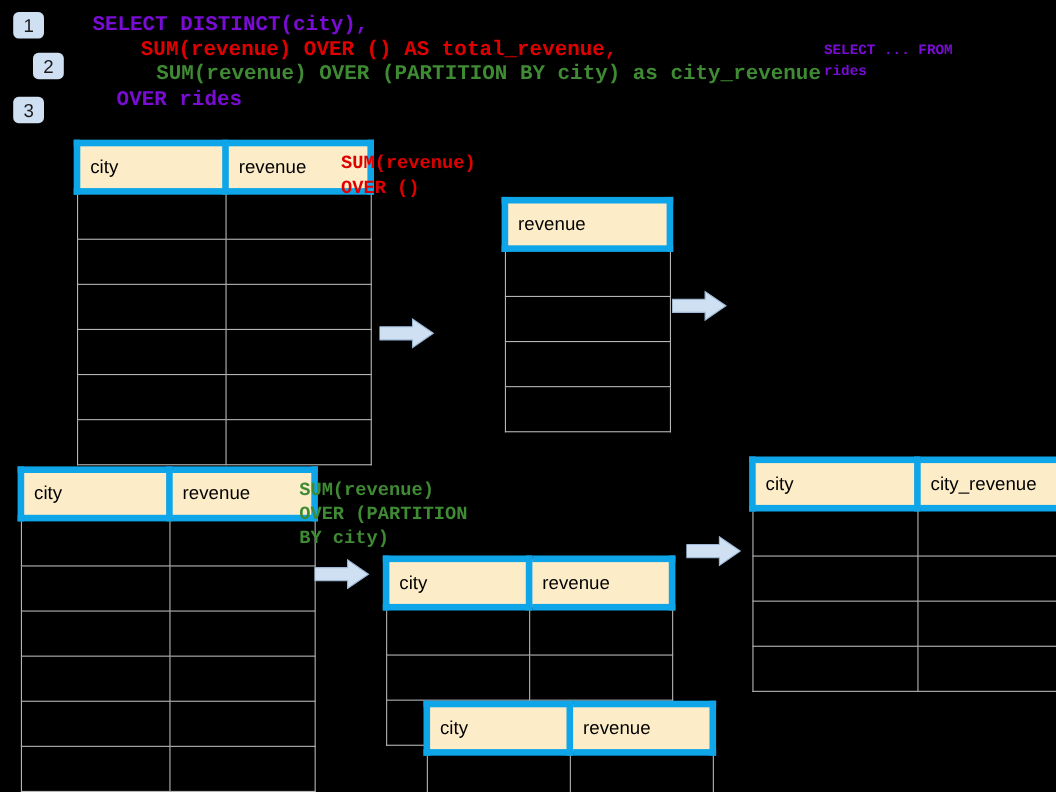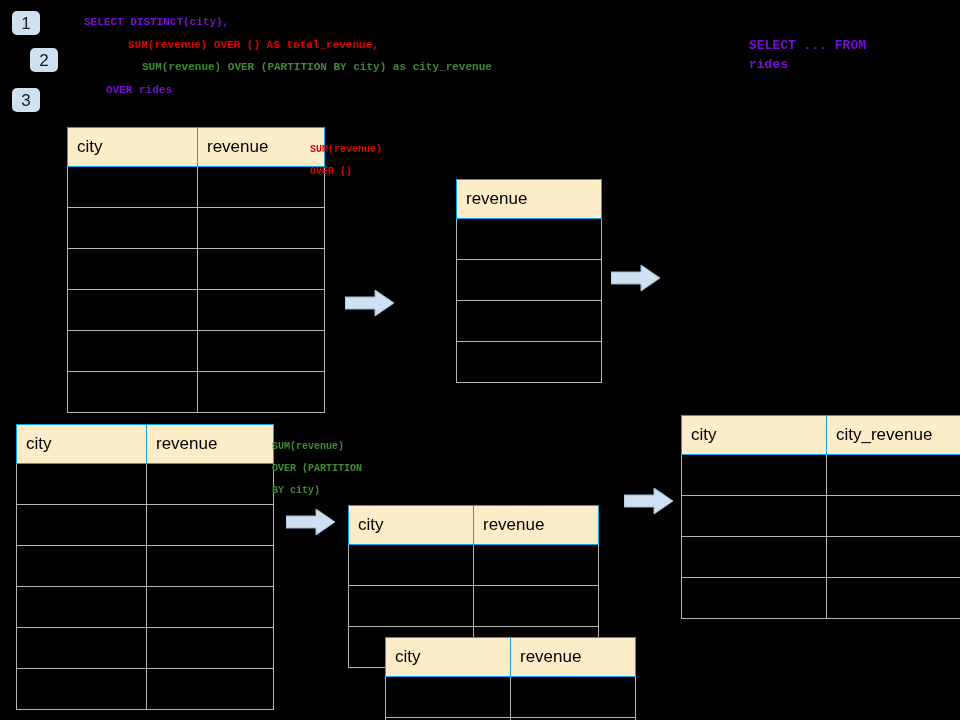--- a/index.html
+++ b/index.html
@@ -14,47 +14,47 @@
     position:absolute;background:#cfe0f2;color:#1a1a1a;
     border-radius:5px;font-family:"Liberation Sans",sans-serif;
     font-size:17px;line-height:1;display:flex;align-items:center;
     justify-content:center;width:28px;height:24px;
   }
 
   
   .code{
     position:absolute;white-space:pre;
     font-family:"Liberation Mono","DejaVu Sans Mono",monospace;
-    font-weight:bold;font-size:11px;line-height:22px;
+    font-weight:bold;font-size:19px;line-height:22px;
     letter-spacing:0px;
   }
   .code.purple{color:#7a0cd6;}
   .code.red{color:#e00000;text-align:center;}
   .code.green{color:#3f8b34;margin-left:14px;}
 
   
   .anno{
     position:absolute;white-space:pre;
     font-family:"Liberation Mono","DejaVu Sans Mono",monospace;
-    font-weight:bold;font-size:10px;line-height:22px;
+    font-weight:bold;font-size:17px;line-height:22px;
   }
   .anno.red{color:#e00000;}
   .anno.green{color:#3f8b34;}
   .anno.purple{color:#7a0cd6;}
 
   
   .tbl{position:absolute;border-collapse:collapse;table-layout:fixed;}
   .tbl td{
     border:1px solid #b5b5b5;background:#000;height:40px;padding:0;
   }
   .tbl td.hd{
     background:#fdecc8;color:#000;font-size:17px;
     font-family:"Liberation Sans",sans-serif;
     padding:0 0 0 9px;height:38px;text-align:left;vertical-align:middle;
-    border:1px solid #0ea5e9;
+    border:6px solid #0ea5e9;
   }
 
   
   .arrow{position:absolute;}
 </style>
 </head>
 <body>
 
 <div id="stage">
 

